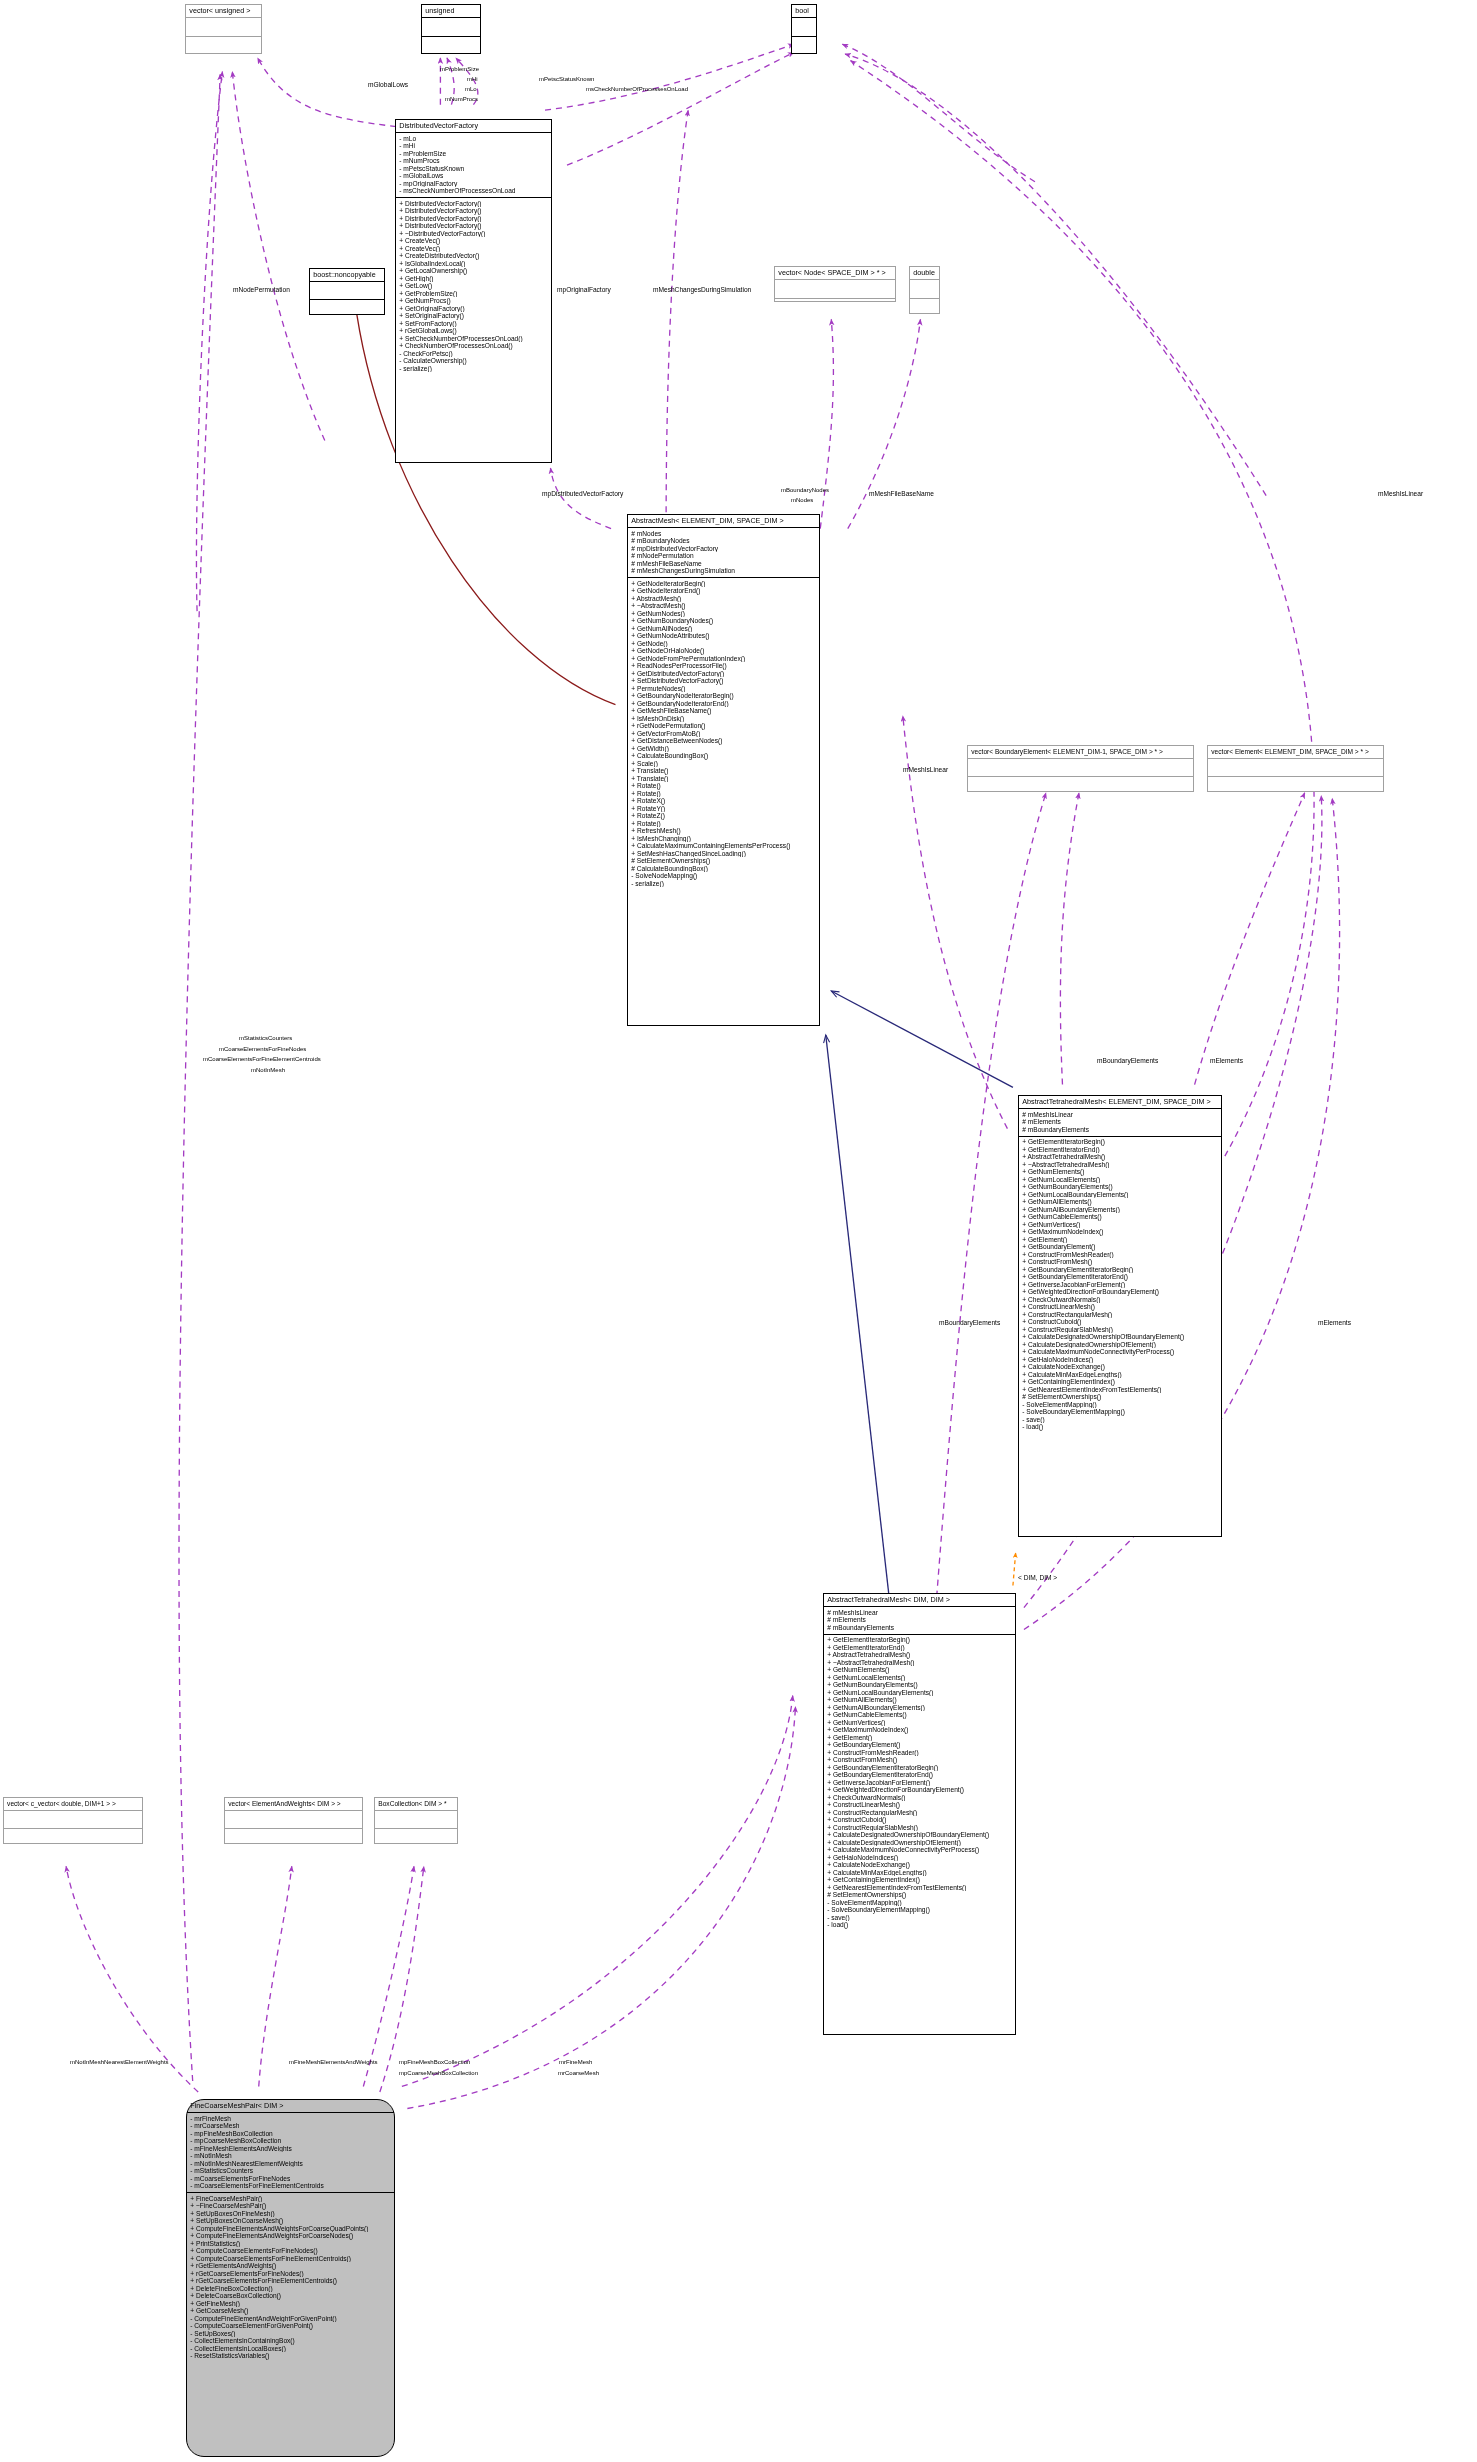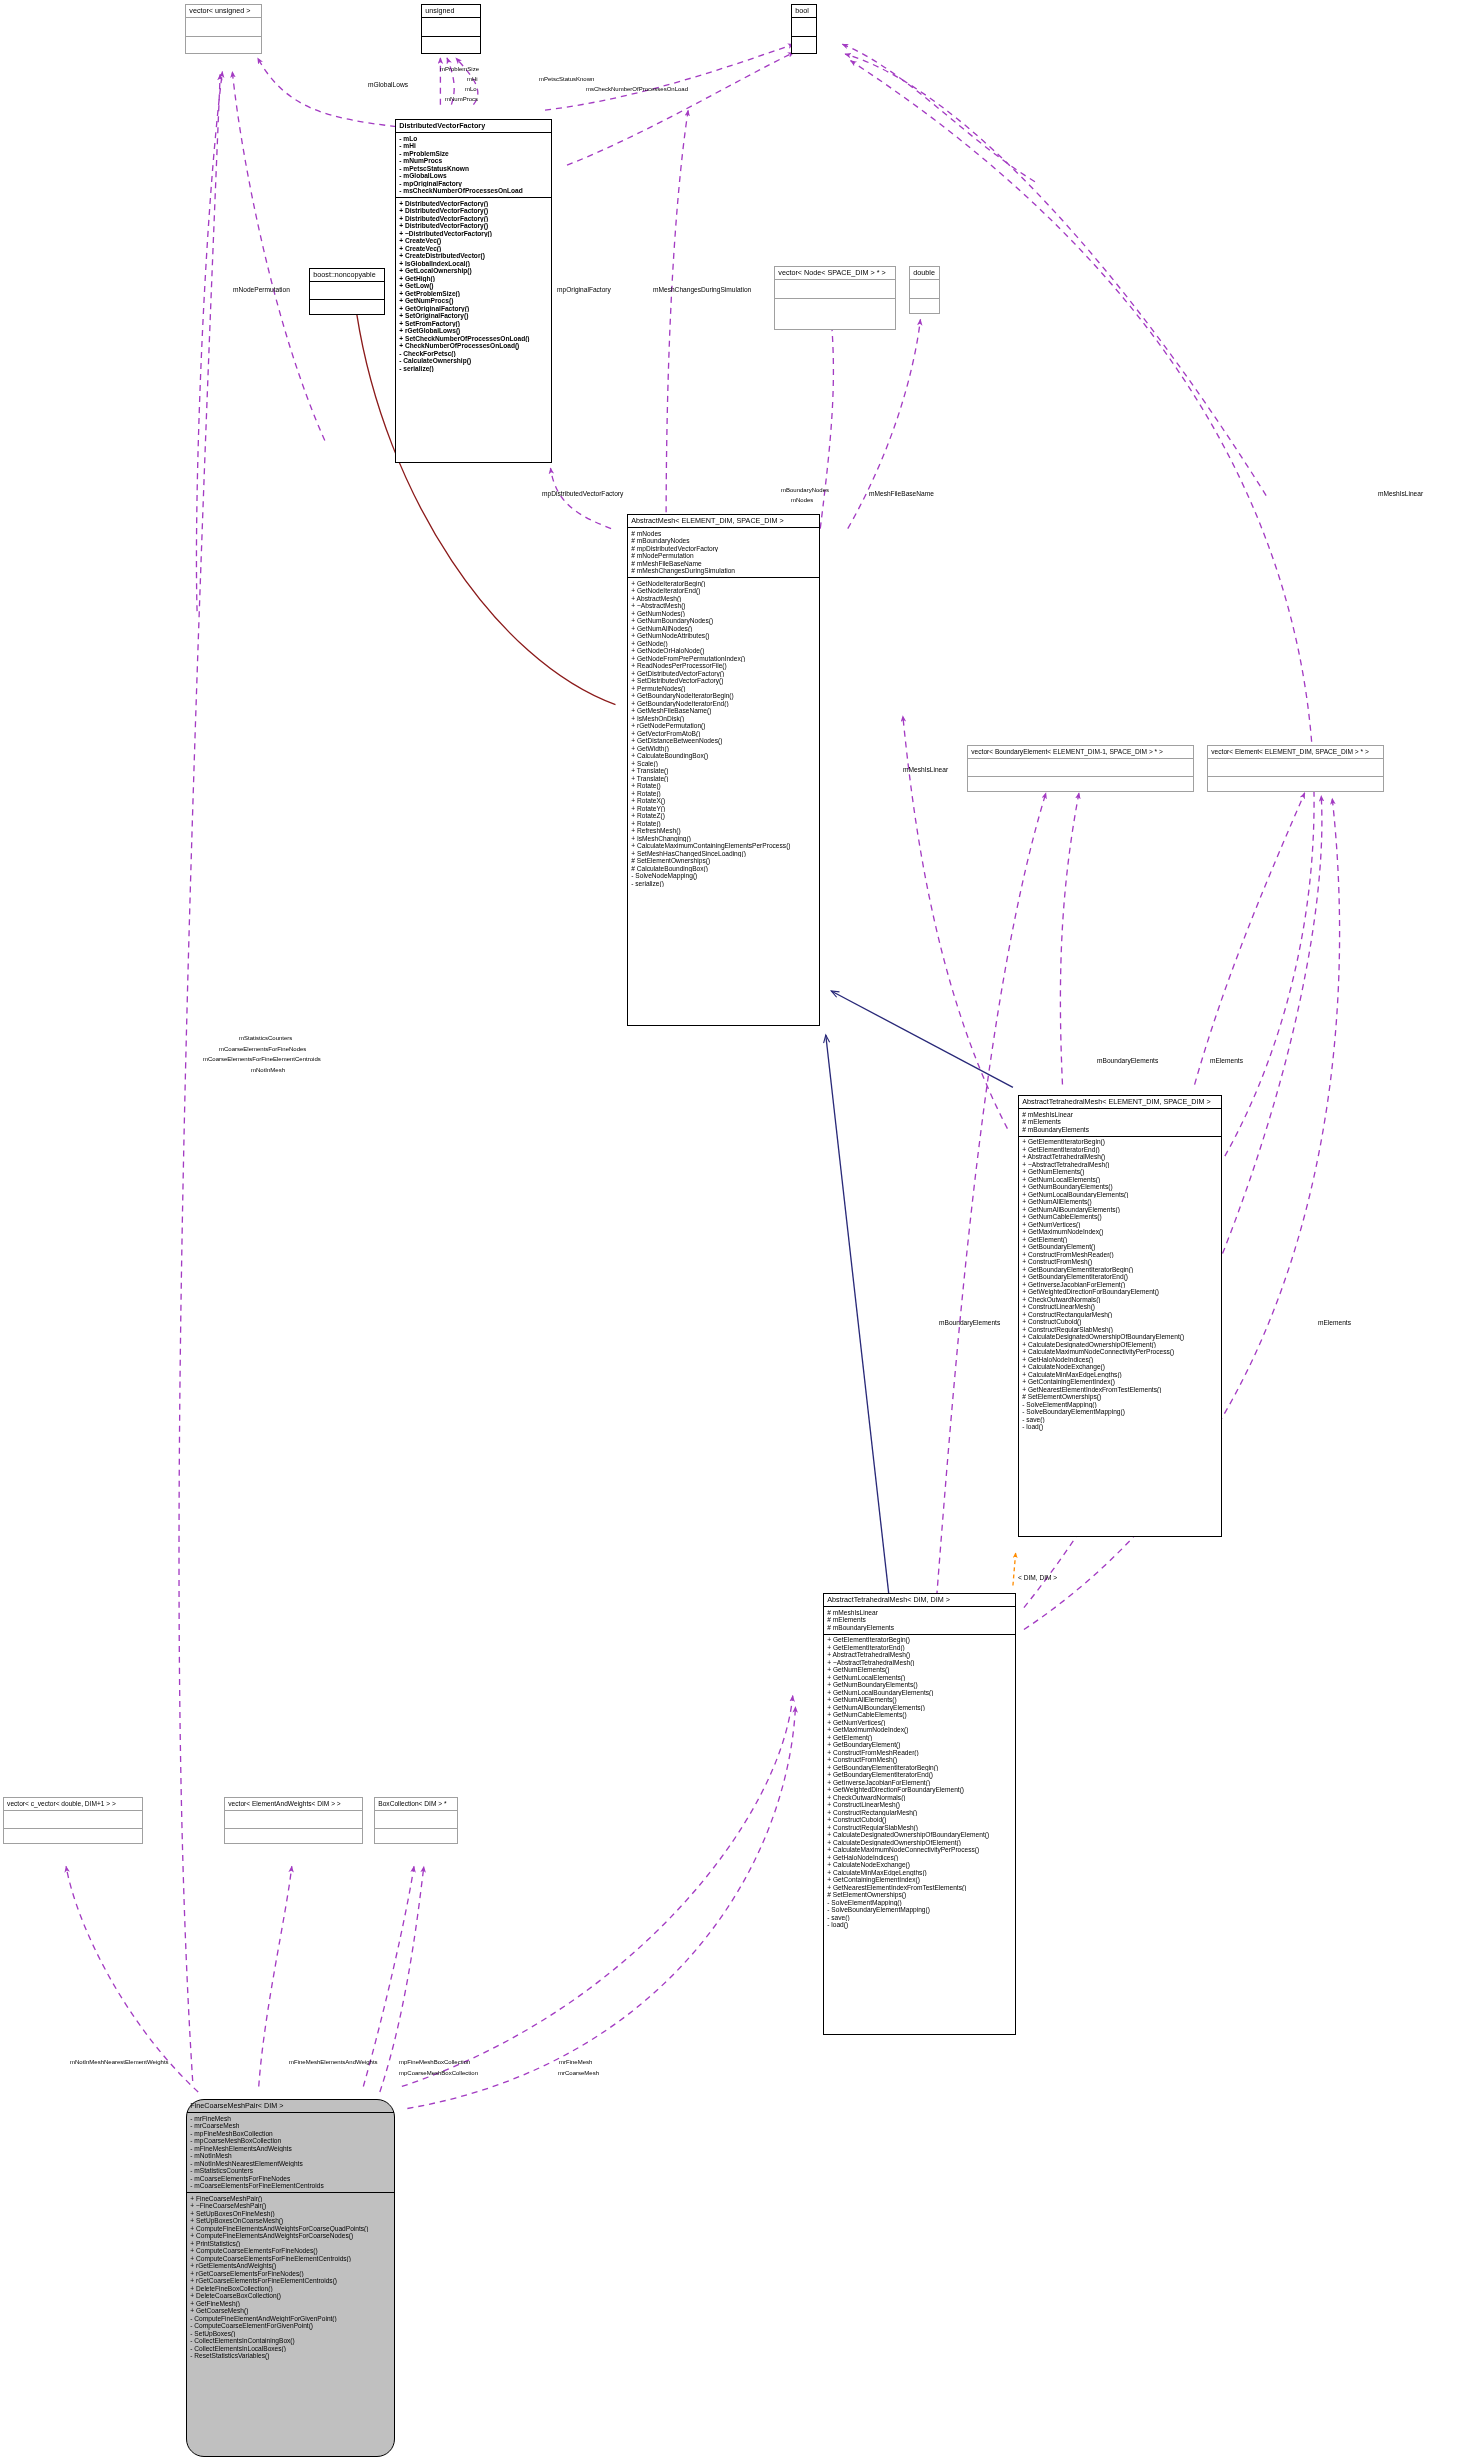--- a/index.html
+++ b/index.html
@@ -219,21 +219,21 @@
   </div>
 
   <div class="uml fs-sml" style="left:309px; top:268px; width:76px; height:47px;">
     <div class="title">boost::noncopyable</div>
     <div class="sep"></div>
     <div class="compartment" style="height:13.2px;"></div>
     <div class="sep"></div>
     <div class="compartment" style="height:13.2px;"></div>
   </div>
 
-  <div class="uml fs-sml" style="left:395px; top:119px; width:157px; height:344px;font-weight:bold;">
+  <div class="uml fs-sml" style="left:395px; top:119px; width:157px; height:344px;">
     <div class="title">DistributedVectorFactory</div>
     <div class="sep"></div>
     <div class="compartment">
         <div class="row">- mLo</div>
         <div class="row">- mHi</div>
         <div class="row">- mProblemSize</div>
         <div class="row">- mNumProcs</div>
         <div class="row">- mPetscStatusKnown</div>
         <div class="row">- mGlobalLows</div>
         <div class="row">- mpOriginalFactory</div>
@@ -260,21 +260,21 @@
         <div class="row">+ SetFromFactory()</div>
         <div class="row">+ rGetGlobalLows()</div>
         <div class="row">+ SetCheckNumberOfProcessesOnLoad()</div>
         <div class="row">+ CheckNumberOfProcessesOnLoad()</div>
         <div class="row">- CheckForPetsc()</div>
         <div class="row">- CalculateOwnership()</div>
         <div class="row">- serialize()</div>
       </div>
   </div>
 
-  <div class="uml grey-border fs-sml" style="left:774px; top:266px; width:122px; height:64px;">
+  <div class="uml grey-border fs-sml" style="left:774px; top:266px; width:122px; height:36px;">
     <div class="title">vector&lt; Node&lt; SPACE_DIM &gt; * &gt;</div>
     <div class="sep"></div>
     <div class="compartment" style="height:13.8px;"></div>
     <div class="sep"></div>
     <div class="compartment" style="height:13.8px;"></div>
   </div>
 
   <div class="uml grey-border fs-sml" style="left:909px; top:266px; width:31px; height:48px;">
     <div class="title">double</div>
     <div class="sep"></div>

